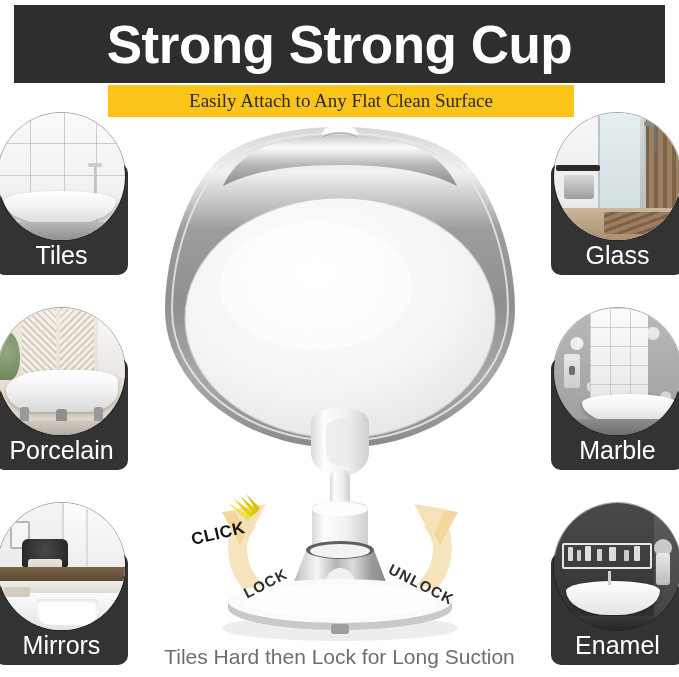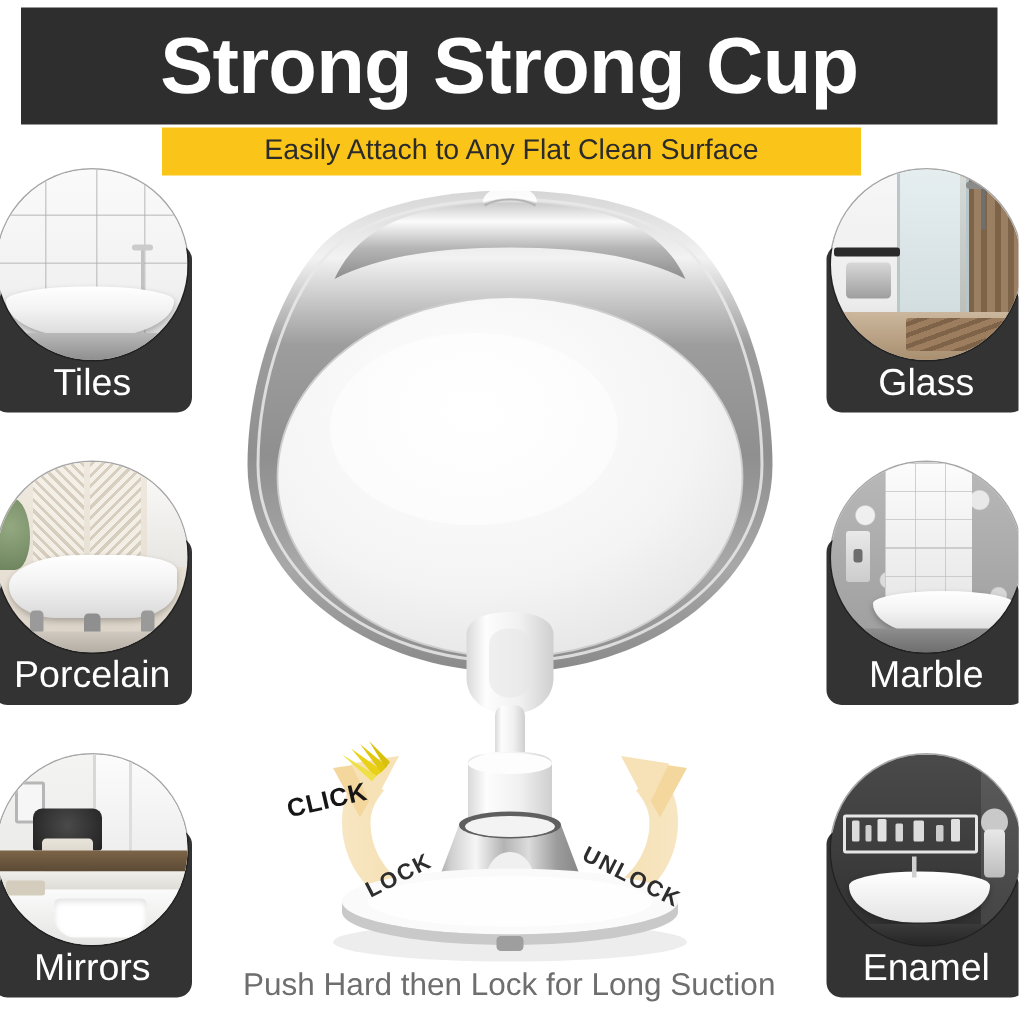--- a/index.html
+++ b/index.html
@@ -39,20 +39,21 @@
   .subtitle-bar {
     position: absolute;
     left: 108px;
     top: 85px;
     width: 466px;
     height: 32px;
     background: #fbc418;
     display: flex;
     align-items: center;
     justify-content: center;
+    font-family: Liberation Serif, serif;
   }
   .subtitle-bar .subtitle-text {
     color: #2b2b2b;
     font-size: 19px;
     font-weight: normal;
     white-space: nowrap;
   }
 
   
   .feature {
@@ -422,13 +423,13 @@
       <div style="position:absolute;left:100px;top:36px;width:18px;height:18px;border-radius:50%;background:#c9c9c9;"></div>
       <div style="position:absolute;left:102px;top:50px;width:14px;height:32px;background:linear-gradient(180deg,#e8e8e8,#bdbdbd);border-radius:3px;"></div>
       <div class="tub" style="left:12px; top:78px; width:94px; height:34px; background:linear-gradient(180deg,#ffffff,#e4e4e4);"></div>
       <div style="position:absolute;left:54px;top:68px;width:3px;height:14px;background:#d0d0d0;"></div>
       <div style="position:absolute;left:0;bottom:0;width:100%;height:14px;background:linear-gradient(180deg,#3a3a3a,#262626);"></div>
     </div>
   </div>
   <div class="plate-label">Enamel</div>
 </div>
 
-<div class="bottom-caption">Push Hard then Lock for Long Suction</div>
+<div class="bottom-caption">Tiles Hard then Lock for Long Suction</div>
 
 </body></html>

